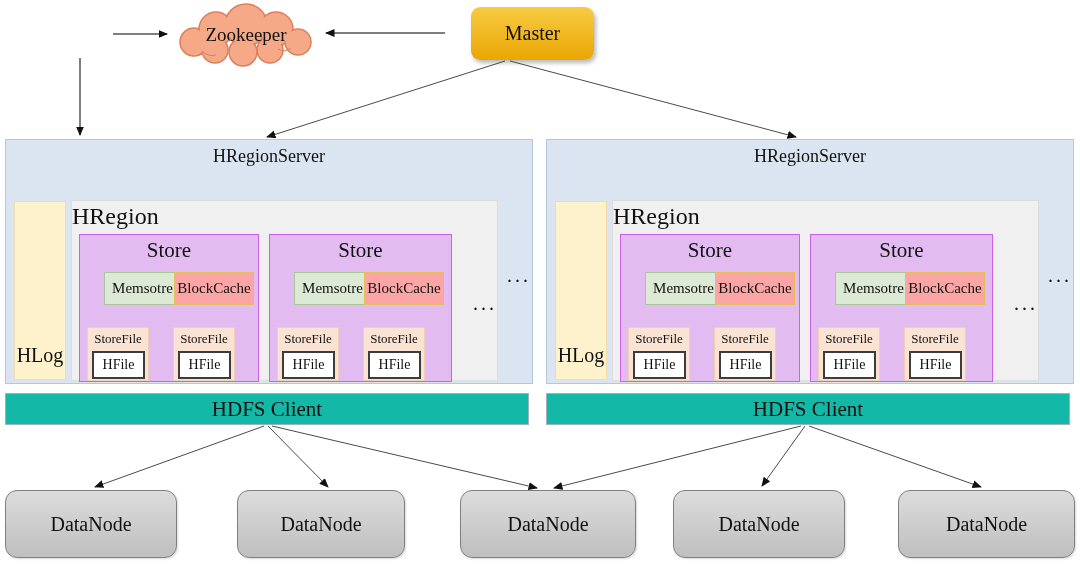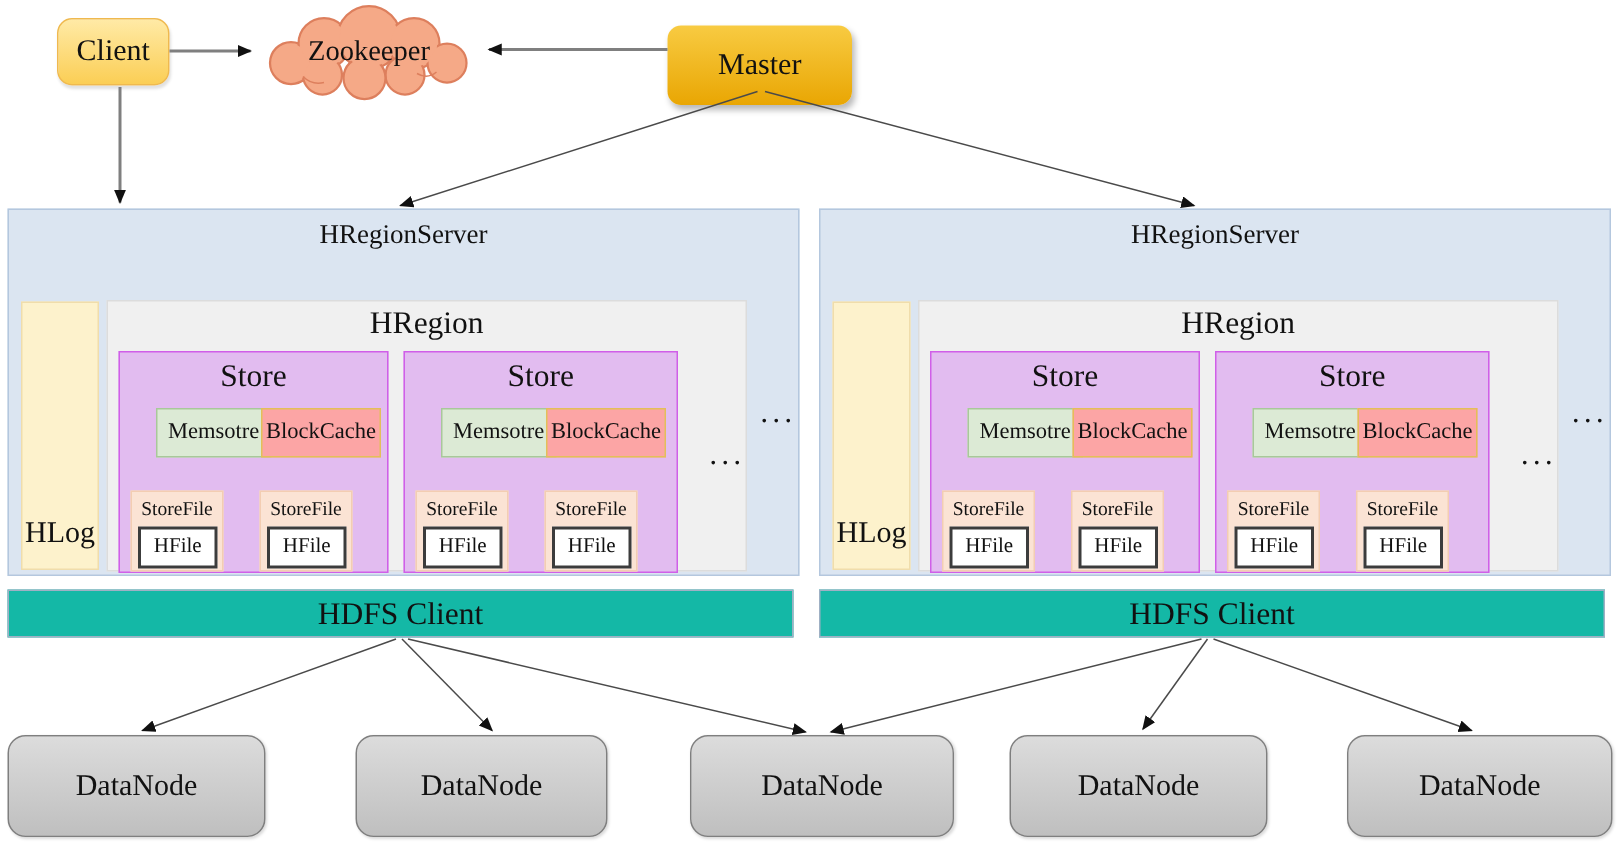--- a/index.html
+++ b/index.html
@@ -8,37 +8,37 @@
     font-family:"Liberation Serif","DejaVu Serif",serif;color:#111;
   }
   .canvas *{box-sizing:border-box;}
   .abs{position:absolute;}
   .center{display:flex;align-items:center;justify-content:center;}
 
   
   .client{left:38px;top:12px;width:75px;height:45px;border-radius:10px;
     background:linear-gradient(#ffeaa6,#fbce55);border:1px solid #efb94f;
     font-size:20px;box-shadow:1px 2px 2px rgba(0,0,0,.12);}
-  .master{left:445px;top:7px;width:123px;height:53px;border-radius:9px;
+  .master{left:471px;top:7px;width:123px;height:53px;border-radius:9px;
     background:linear-gradient(#f8cb42,#e9a603);font-size:20px;
-    box-shadow:2px 3px 4px rgba(0,0,0,.28);margin-top:10px;}
+    box-shadow:2px 3px 4px rgba(0,0,0,.28);}
   .cloud-wrap{left:166px;top:1px;width:160px;height:70px;}
   .cloud-label{position:absolute;inset:0;display:flex;align-items:center;justify-content:center;
     font-size:19px;padding-bottom:2px;}
 
   
   .server{top:139px;width:528px;height:245px;background:#dbe5f1;border:1px solid #b4c7de;}
   .server.pos-left{left:5px;} .server.pos-right{left:546px;}
   .server-title{text-align:center;font-size:18px;margin-top:6px;}
   .hlog{position:absolute;left:8px;top:61px;width:52px;height:179px;
     background:#fdf2cc;border:1px solid #f0ddab;
     display:flex;align-items:flex-end;justify-content:center;font-size:20px;padding-bottom:12px;}
   .region{position:absolute;left:65px;top:60px;width:427px;height:181px;
     background:#f0f0f0;border:1px solid #dcdcdc;}
-  .region-title{text-align:center;font-size:21px;margin-top:2px;}
+  .region-title{text-align:left;font-size:24px;margin-top:2px;}
   .store{position:absolute;top:33px;height:148px;background:#e2bcf0;border:1.5px solid #d05fe8;}
   .store.p1{left:7px;width:180px;} .store.p2{left:197px;width:183px;}
   .store-title{text-align:center;font-size:21px;line-height:30px;}
   .mem{position:absolute;left:24px;top:37px;width:77px;height:33px;
     background:#dcead5;border:1px solid #a8c89a;font-size:15px;}
   .block{position:absolute;left:94px;top:37px;width:80px;height:33px;
     background:#fca5a5;border:1px solid #e3bf59;font-size:15px;}
   .sf{position:absolute;top:92px;width:62px;height:54px;background:#fbe3d4;border:1px solid #f3cdb2;}
   .sf.f1{left:7px;} .sf.f2{left:93px;}
   .sf-label{text-align:center;font-size:13px;margin-top:3px;}
@@ -79,23 +79,20 @@
     <line class="arrow-thin" x1="505" y1="61" x2="267" y2="137" marker-end="url(#ah)"></line>
     <line class="arrow-thin" x1="510" y1="61" x2="796" y2="137" marker-end="url(#ah)"></line>
     <line class="arrow-thin" x1="264" y1="426" x2="95" y2="487" marker-end="url(#ah)"></line>
     <line class="arrow-thin" x1="268" y1="426" x2="328" y2="487" marker-end="url(#ah)"></line>
     <line class="arrow-thin" x1="272" y1="426" x2="537" y2="488" marker-end="url(#ah)"></line>
     <line class="arrow-thin" x1="801" y1="426" x2="554" y2="488" marker-end="url(#ah)"></line>
     <line class="arrow-thin" x1="805" y1="426" x2="762" y2="486" marker-end="url(#ah)"></line>
     <line class="arrow-thin" x1="809" y1="426" x2="981" y2="487" marker-end="url(#ah)"></line>
   </svg>
 
-  <div class="abs center client">
-    <span>Client</span>
-  </div>
 
   <div class="abs cloud-wrap">
     <svg width="160" height="70" viewBox="0 0 160 70">
       <g stroke="#dd7f5d" stroke-width="1.5" fill="#f5a987">
         <circle cx="28" cy="41" r="14"></circle>
         <circle cx="50" cy="28" r="17"></circle>
         <circle cx="80" cy="24" r="21"></circle>
         <circle cx="110" cy="28" r="17"></circle>
         <circle cx="132" cy="41" r="13"></circle>
         <circle cx="104" cy="49" r="13"></circle>

